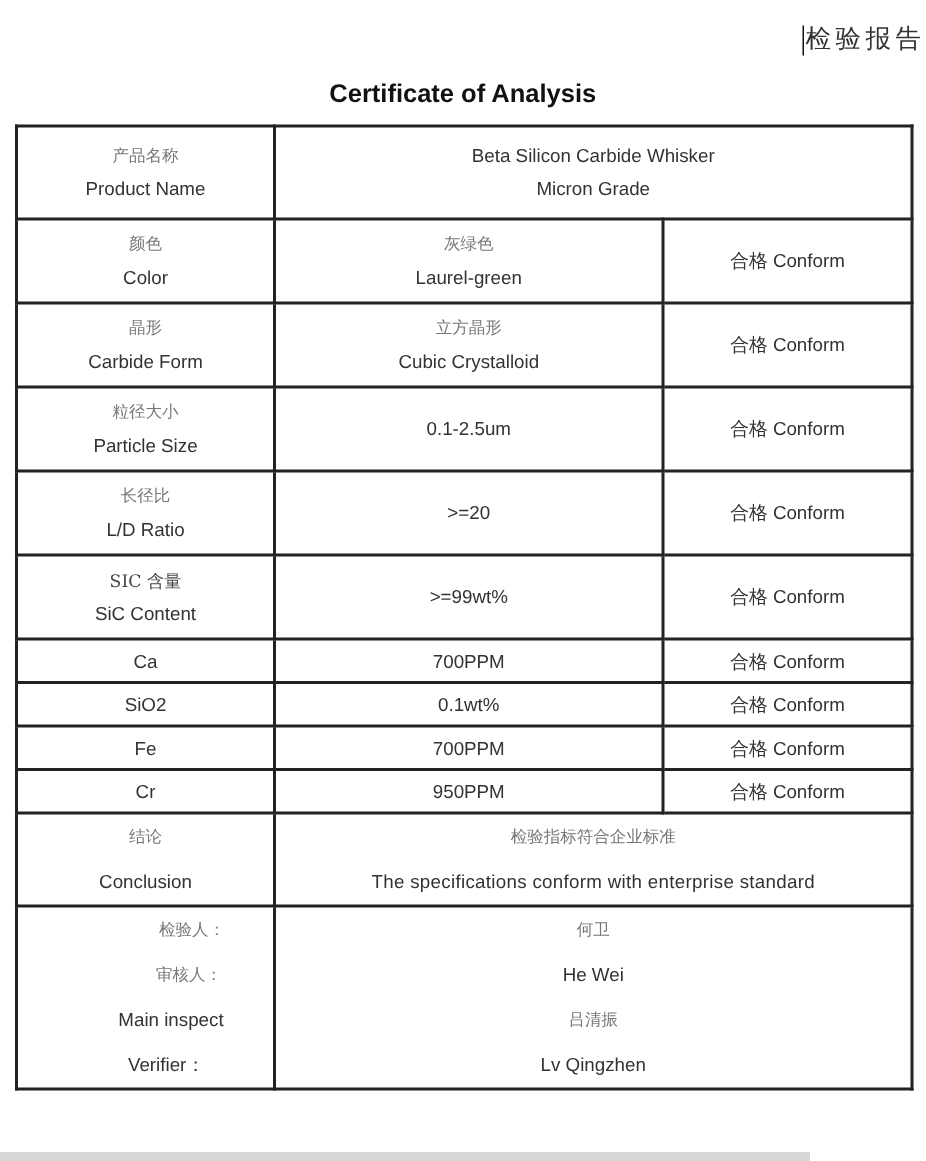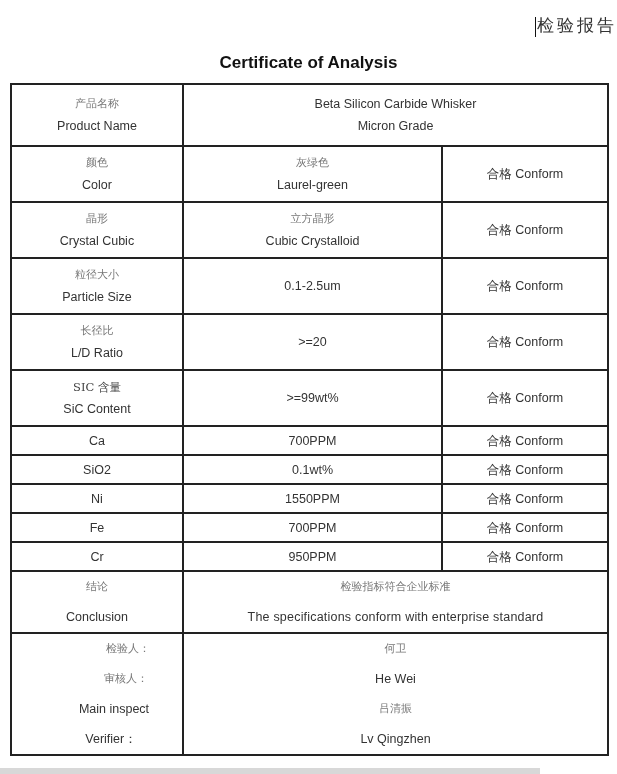--- a/index.html
+++ b/index.html
@@ -69,21 +69,21 @@
     <td>
       <div class="cn">灰绿色</div>
       <div>Laurel-green</div>
     </td>
     <td>合格 Conform</td>
   </tr>
 
   <tr class="r2">
     <td>
       <div class="cn">晶形</div>
-      <div>Crystal Cubic</div>
+      <div>Carbide Form</div>
     </td>
     <td>
       <div class="cn">立方晶形</div>
       <div>Cubic Crystalloid</div>
     </td>
     <td>合格 Conform</td>
   </tr>
 
   <tr class="r2">
     <td>
@@ -116,25 +116,20 @@
     <td>Ca</td>
     <td>700PPM</td>
     <td>合格 Conform</td>
   </tr>
   <tr class="r1">
     <td>SiO2</td>
     <td>0.1wt%</td>
     <td>合格 Conform</td>
   </tr>
   <tr class="r1">
-    <td>Ni</td>
-    <td>1550PPM</td>
-    <td>合格 Conform</td>
-  </tr>
-  <tr class="r1">
     <td>Fe</td>
     <td>700PPM</td>
     <td>合格 Conform</td>
   </tr>
   <tr class="r1">
     <td>Cr</td>
     <td>950PPM</td>
     <td>合格 Conform</td>
   </tr>
 

